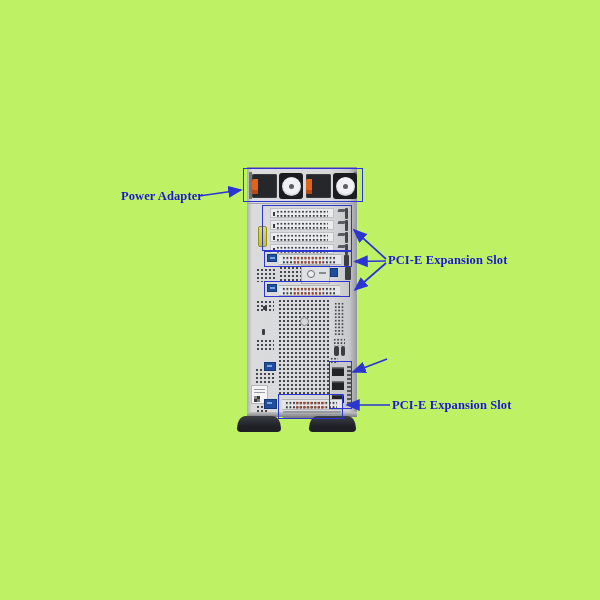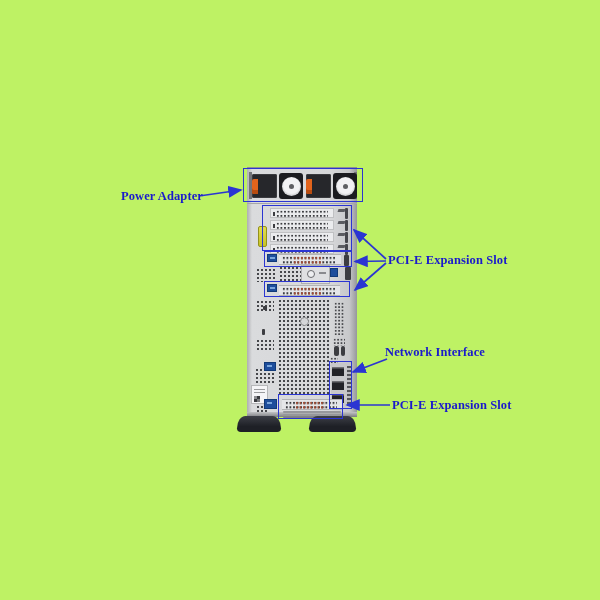--- a/index.html
+++ b/index.html
@@ -210,15 +210,14 @@
     <line class="arrow" x1="199" y1="196" x2="241" y2="190" marker-end="url(#ah)"></line>
     <line class="arrow" x1="386" y1="259" x2="354" y2="230" marker-end="url(#ah)"></line>
     <line class="arrow" x1="386" y1="261" x2="355" y2="261.5" marker-end="url(#ah)"></line>
     <line class="arrow" x1="386" y1="263" x2="355" y2="290" marker-end="url(#ah)"></line>
     <line class="arrow" x1="387" y1="359" x2="353" y2="372" marker-end="url(#ah)"></line>
     <line class="arrow" x1="390" y1="405" x2="347" y2="405" marker-end="url(#ah)"></line>
   </svg>
 
   <div class="ann-label" style="left:121px;top:189px">Power Adapter</div>
   <div class="ann-label" style="left:388px;top:253px">PCI-E Expansion Slot</div>
-  <div class="ann-label" style="left:385px;top:345px">Network Interface</div>
   <div class="ann-label" style="left:392px;top:398px">PCI-E Expansion Slot</div>
 </div>
 
 </body></html>

